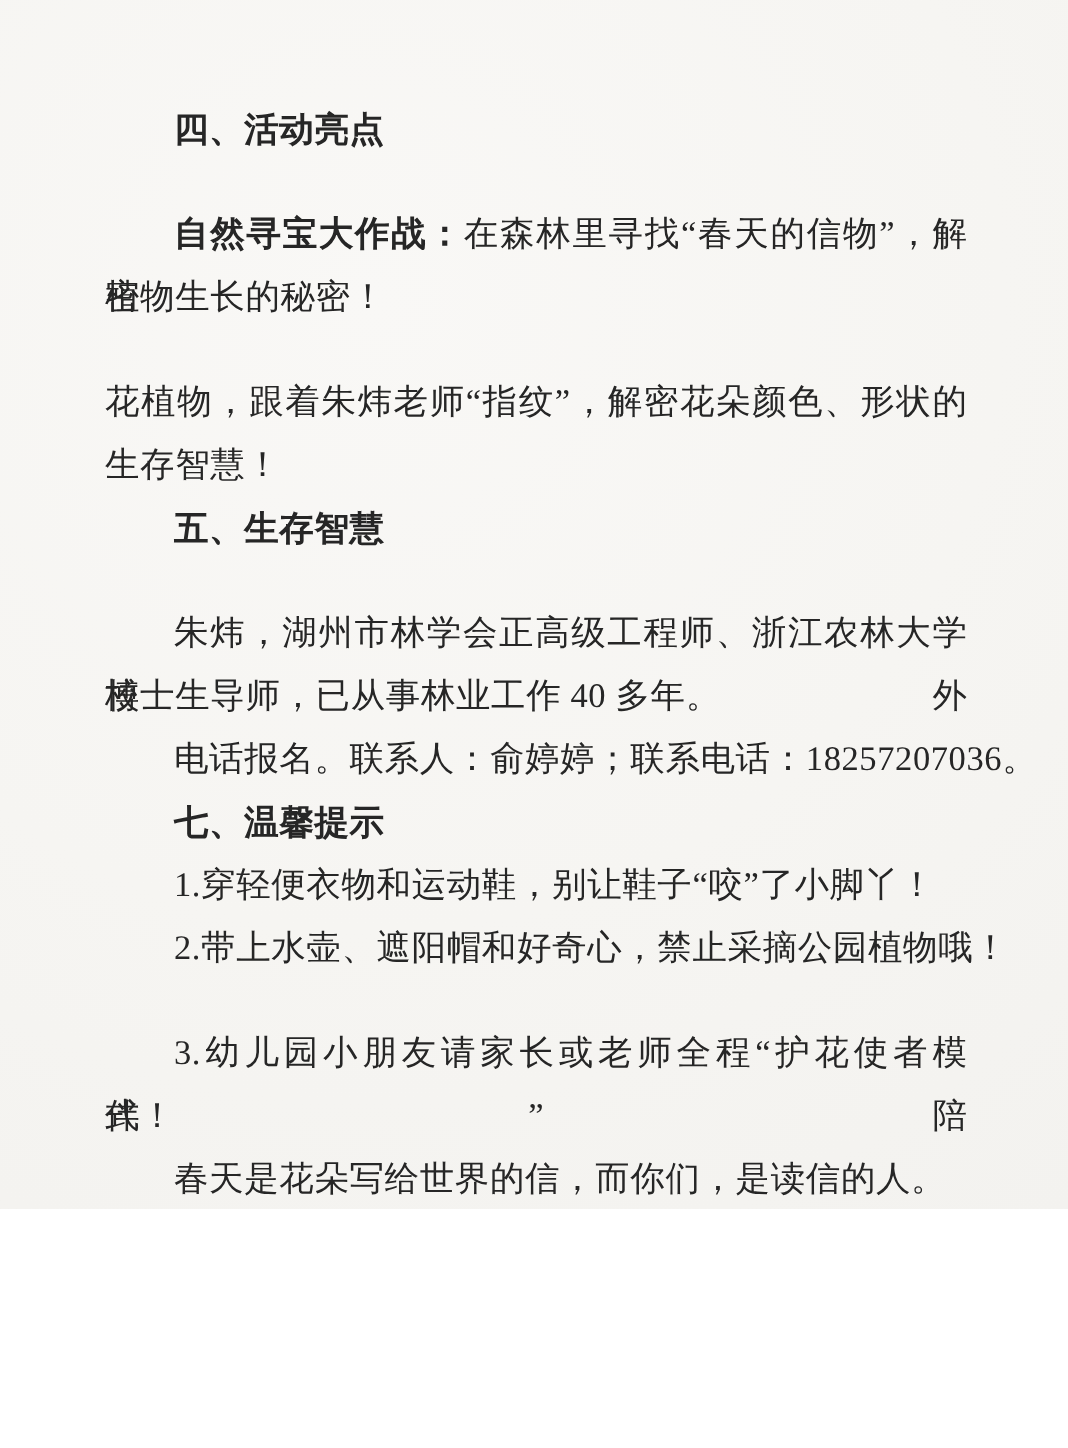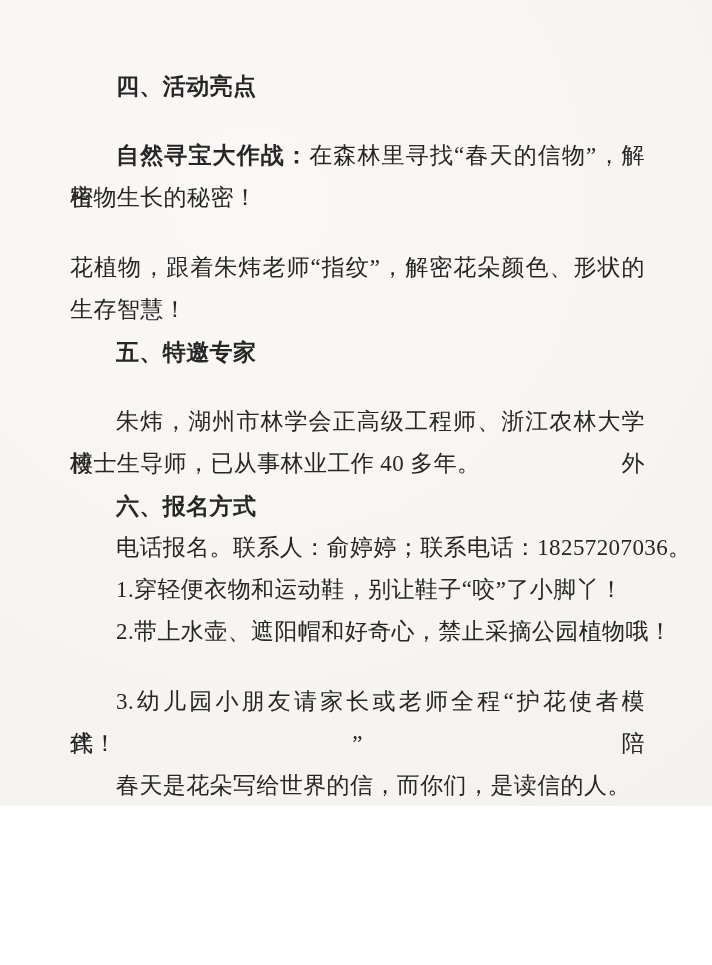--- a/index.html
+++ b/index.html
@@ -69,25 +69,25 @@
 <body>
 
 <div class="page">
 
   <div class="content">
     <div class="line heading indent">四、活动亮点</div>
     <div class="line indent fill"><span class="lead">自然寻宝大作战：</span><span>在森林里寻找“春天的信物”，解密</span></div>
     <div class="line">植物生长的秘密！</div>
     <div class="line fill">花植物，跟着朱炜老师“指纹”，解密花朵颜色、形状的</div>
     <div class="line">生存智慧！</div>
-    <div class="line heading indent">五、特邀专家</div>
+    <div class="line heading indent">五、生存智慧</div>
     <div class="line indent fill">朱炜，湖州市林学会正高级工程师、浙江农林大学校外</div>
     <div class="line">博士生导师，已从事林业工作 40 多年。</div>
-    <div class="line heading indent">六、报名方式</div>
     <div class="line indent">电话报名。联系人：俞婷婷；联系电话：18257207036。</div>
+    <div class="line heading indent">七、温馨提示</div>
     <div class="line indent">1.穿轻便衣物和运动鞋，别让鞋子“咬”了小脚丫！</div>
     <div class="line indent">2.带上水壶、遮阳帽和好奇心，禁止采摘公园植物哦！</div>
     <div class="line indent fill">3.幼儿园小朋友请家长或老师全程“护花使者模式”陪</div>
     <div class="line">伴！</div>
     <div class="line indent">春天是花朵写给世界的信，而你们，是读信的人。</div>
   </div>
 
   <div class="signature">
     <div class="line">湖州市林学会</div>
     <div class="line">2025 年 3 月 19 日</div>

